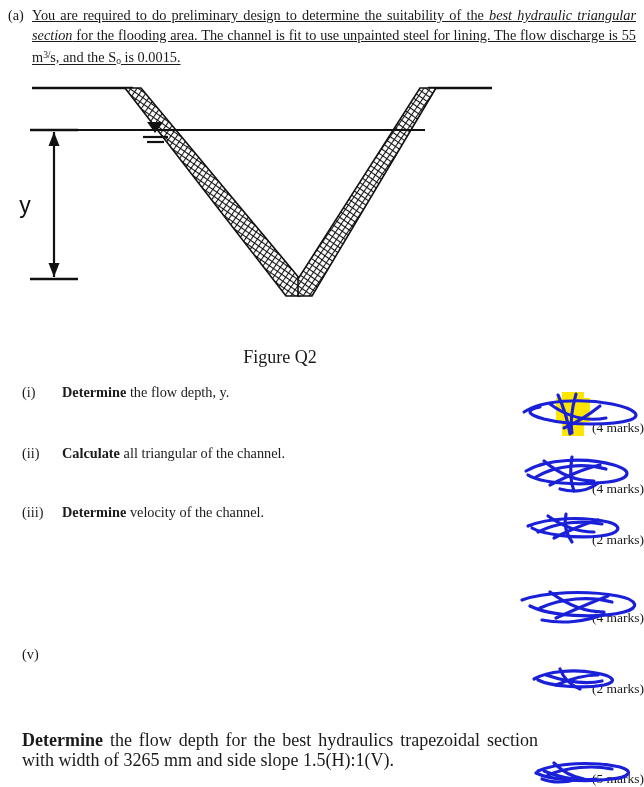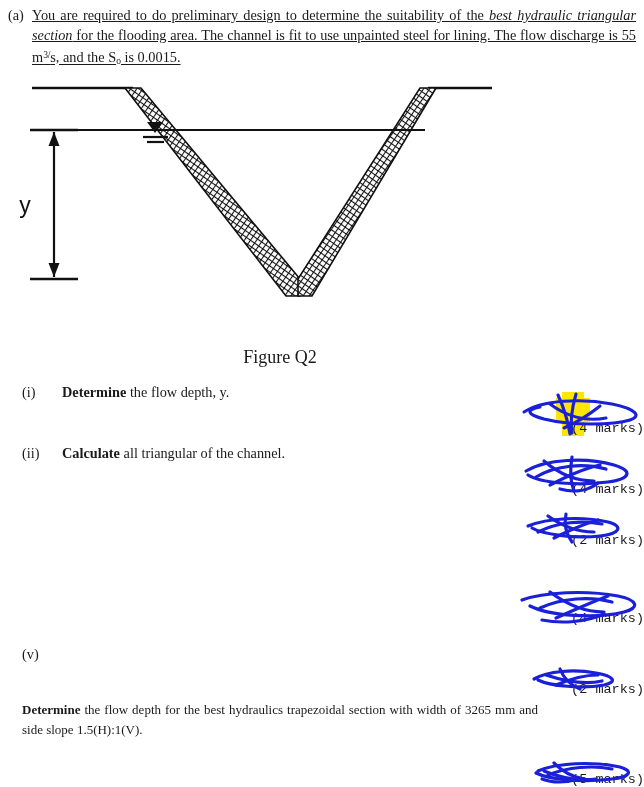--- a/index.html
+++ b/index.html
@@ -96,40 +96,39 @@
   .item-iv  { left: 22px; top: 561px; width: 540px; }
   .item-v   { left: 22px; top: 645px; width: 540px; }
 
   .gamma { font-style: italic; font-family: "Liberation Serif", serif; }
   .supn { font-size: 9.6px; vertical-align: 0.42em; }
 
   
   .final {
     position: absolute;
     left: 22px;
-    top: 700px;
+    top: 731px;
     width: 516px;
-    font-size: 13px;
+    font-size: 18px;
     line-height: 19.6px;
     text-align: justify;
     text-justify: inter-word;
   }
 
   
   .marks-group {
     position: absolute;
     font-size: 13.5px;
     color: #1a1a1a;
   }
   .marks-text {
     position: absolute;
     right: 0;
     bottom: 0;
     white-space: nowrap;
-    font-family: Liberation Mono, monospace;
   }
   .scribble {
     position: absolute;
     left: 0;
     top: 0;
     pointer-events: none;
   }
   .highlight-blob {
     position: absolute;
     background: #ffe600;
@@ -208,20 +207,24 @@
   <div class="item item-i">
     <span class="num">(i)</span>
     <div class="txt"><b>Determine</b><span> the flow depth, y.</span></div>
   </div>
 
   <div class="item item-ii">
     <span class="num">(ii)</span>
     <div class="txt"><b>Calculate</b><span> all triangular of the channel.</span></div>
   </div>
 
+  <div class="item item-iii">
+    <span class="num">(iii)</span>
+    <div class="txt"><b>Determine</b><span> velocity of the channel.</span></div>
+  </div>
 
 
   <div class="item item-v">
     <span class="num">(v)</span>
   </div>
 
   <div class="final"><b>Determine</b><span> the flow depth for the best hydraulics trapezoidal section with width of 3265 mm and side slope 1.5(H):1(V).</span></div>
 
   <div class="marks-group mg1">
     <div class="highlight-blob" style="left:42px; top:0px; width:22px; height:44px;"></div>

